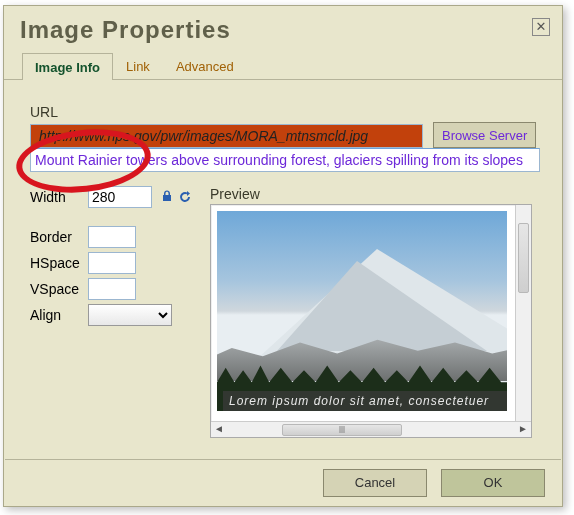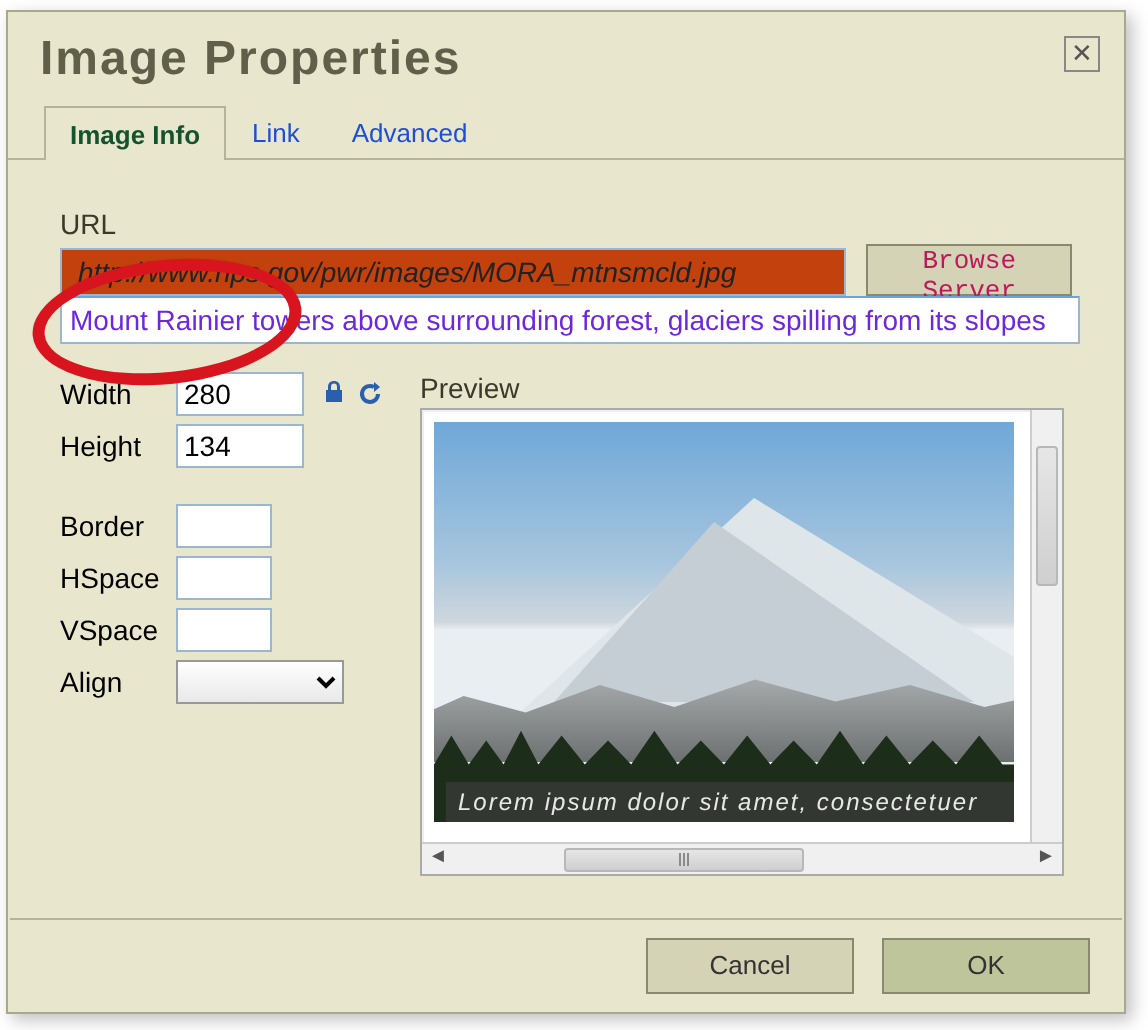--- a/index.html
+++ b/index.html
@@ -16,39 +16,39 @@
   }
   .title { font-size: 24px; font-weight: bold; color: #60604a; padding: 10px 16px 8px 16px; letter-spacing: 1px; }
   .close-x {
     position: absolute; top: 12px; right: 12px;
     width: 18px; height: 18px; border: 1px solid #888; background: #e8e6cc;
     text-align: center; line-height: 15px; font-size: 13px; color: #555;
     cursor: pointer;
   }
   .tabs { display: flex; padding-left: 18px; border-bottom: 1px solid #b5b39a; }
   .tab {
-    padding: 6px 12px 5px 12px; font-size: 13px; color: #1d4ed8;
+    padding: 6px 12px 5px 12px; font-size: 13px; color: #a16207;
     border: 1px solid transparent; border-bottom: none;
     cursor: pointer;
   }
   .tab.active {
     border: 1px solid #b5b39a; border-bottom: none;
     background: #e8e6cc; color: #14532d; font-weight: bold;
     position: relative; top: 1px;
   }
   .body { padding: 14px 26px 10px 26px; }
   .fieldlabel { color: #3a3a2a; font-size: 14px; margin-bottom: 2px; margin-top: 10px; }
   .urlrow { display: flex; gap: 10px; align-items: flex-end; }
   .urlinput {
     width: 398px; border: 1px solid #9bb6d0; background: #c2410c;
     padding: 3px 8px; font-size: 14px; color: #222; font-style: italic;
   }
   .browse-btn {
     width: 104px; height: 26px; border: 1px solid #8a886e; background: #d5d3b5;
-    font-size: 13px; color: #be185d; cursor: pointer; font-family: Liberation Mono, monospace;
+    font-size: 13px; color: #6d28d9; cursor: pointer;
   }
   .altinput {
     width: 510px; border: 1px solid #9bb6d0; border-top-color:#6fa3d8;
     padding: 3px 4px; font-size: 14px; color: #6d28d9;
   }
   .lowerrow { display: flex; gap: 8px; margin-top: 14px; }
   .leftcol { width: 172px; }
   .dimrow { display: flex; align-items: center; gap: 6px; margin-bottom: 4px; }
   .dimlabel { width: 52px; font-size: 14px; }
   .smallinput { width: 64px; border: 1px solid #9bb6d0; padding: 2px 3px; font-size: 14px; text-align: left; }
@@ -169,24 +169,20 @@
                     <path fill="#2a5fb0" d="M2 5V3.5C2 1.5 3.3 0.5 5 0.5S8 1.5 8 3.5V5h1v6H1V5h1zm1.5 0h3V3.5C6.5 2.3 5.9 1.8 5 1.8S3.5 2.3 3.5 3.5V5z"></path>
                   </svg>
               </span>
               <span class="reset-icon">
                 <svg width="14" height="14" viewBox="0 0 14 14">
                     <path fill="none" stroke="#2a5fb0" stroke-width="2" d="M11 7a4 4 0 1 1-2-3.5"></path>
                     <path fill="#2a5fb0" d="M9 1l3 2.5L9 6z"></path>
                   </svg>
               </span>
             </span>
-          </div>
-          <div class="dimrow">
-            <div class="dimlabel">Height</div>
-            <input class="smallinput" value="134" style="">
           </div>
 
           <div class="spacer"></div>
 
           <div class="dimrow">
             <div class="dimlabel">Border</div>
             <input class="tinyinput" value="" style="">
           </div>
           <div class="dimrow">
             <div class="dimlabel">HSpace</div>

